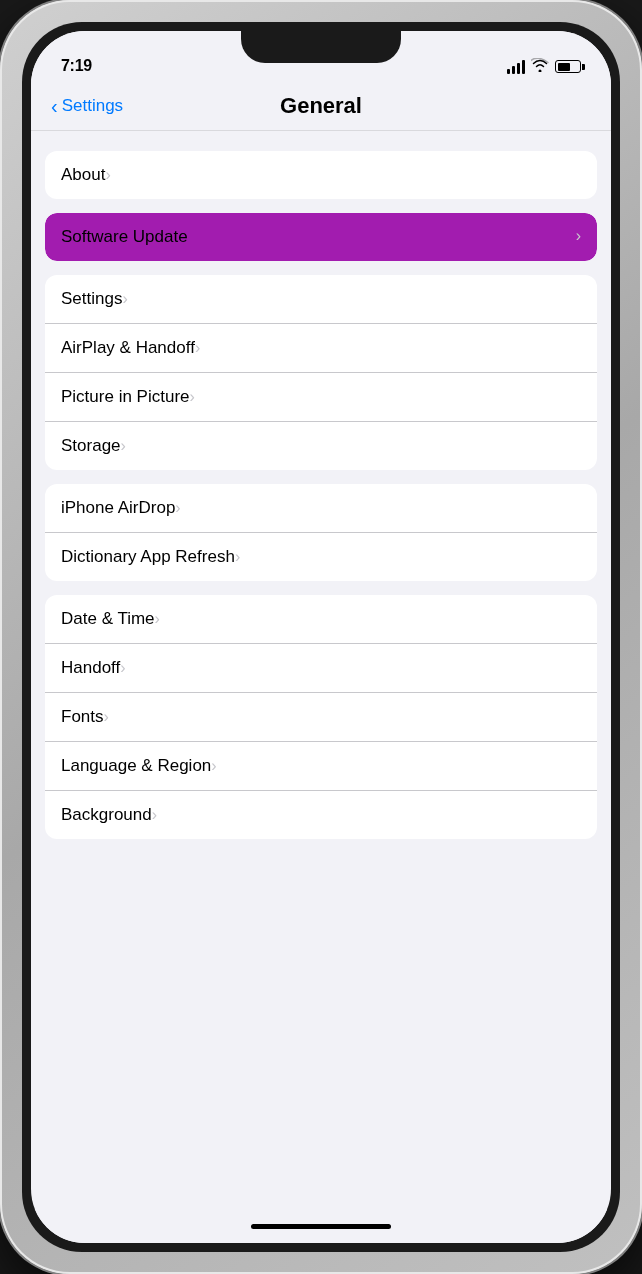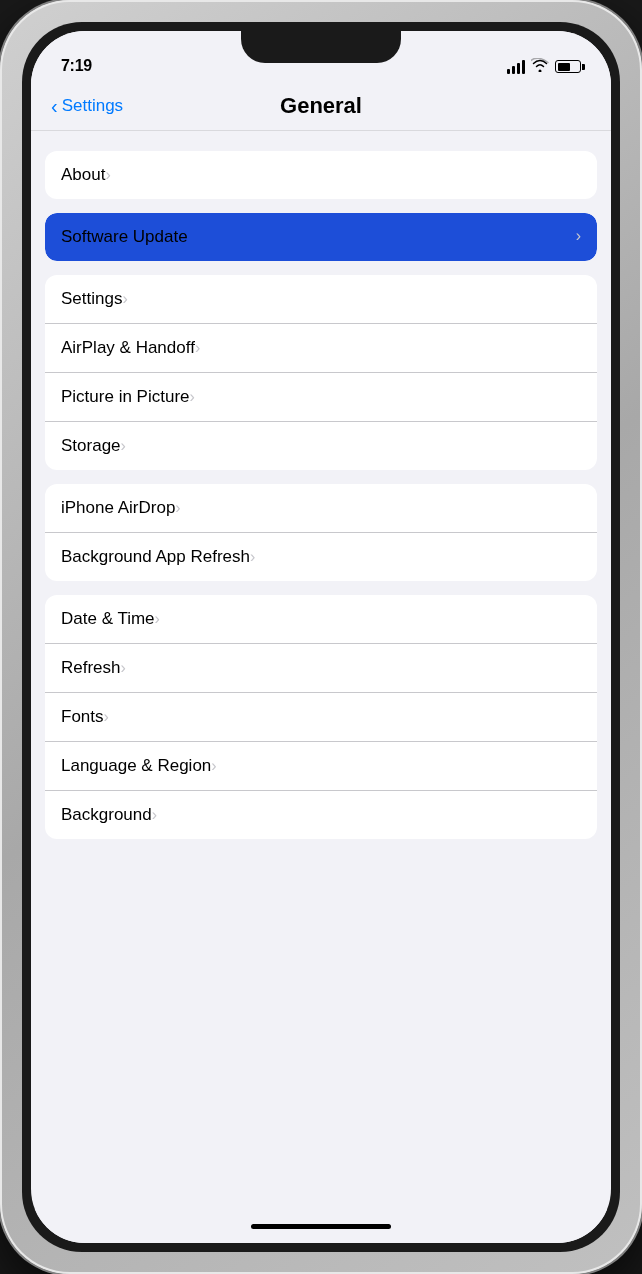--- a/index.html
+++ b/index.html
@@ -237,21 +237,21 @@
 
     .software-update-item {
       display: flex;
       align-items: flex-start;
       justify-content: space-between;
       padding: 14px 16px;
       cursor: pointer;
       border-radius: 12px;
       outline: 4px solid #e8342a;
       outline-offset: 1px;
-      background: #1d4ed8;
+      background: #a21caf;
       gap: 28px;
     }
 
     
     .home-indicator {
       height: 34px;
       display: flex;
       align-items: center;
       justify-content: center;
       background: #f2f2f7;
@@ -338,32 +338,32 @@
             <span class="settings-chevron">›</span>
           </div>
         </div>
 
         <div class="settings-group">
           <div class="settings-item">
             <span class="settings-item-label">iPhone AirDrop</span>
             <span class="settings-chevron">›</span>
           </div>
           <div class="settings-item">
-            <span class="settings-item-label">Background App Refresh</span>
+            <span class="settings-item-label">Dictionary App Refresh</span>
             <span class="settings-chevron">›</span>
           </div>
         </div>
 
         <div class="settings-group">
           <div class="settings-item">
             <span class="settings-item-label">Date &amp; Time</span>
             <span class="settings-chevron">›</span>
           </div>
           <div class="settings-item">
-            <span class="settings-item-label">Refresh</span>
+            <span class="settings-item-label">Handoff</span>
             <span class="settings-chevron">›</span>
           </div>
           <div class="settings-item">
             <span class="settings-item-label">Fonts</span>
             <span class="settings-chevron">›</span>
           </div>
           <div class="settings-item">
             <span class="settings-item-label">Language &amp; Region</span>
             <span class="settings-chevron">›</span>
           </div>

